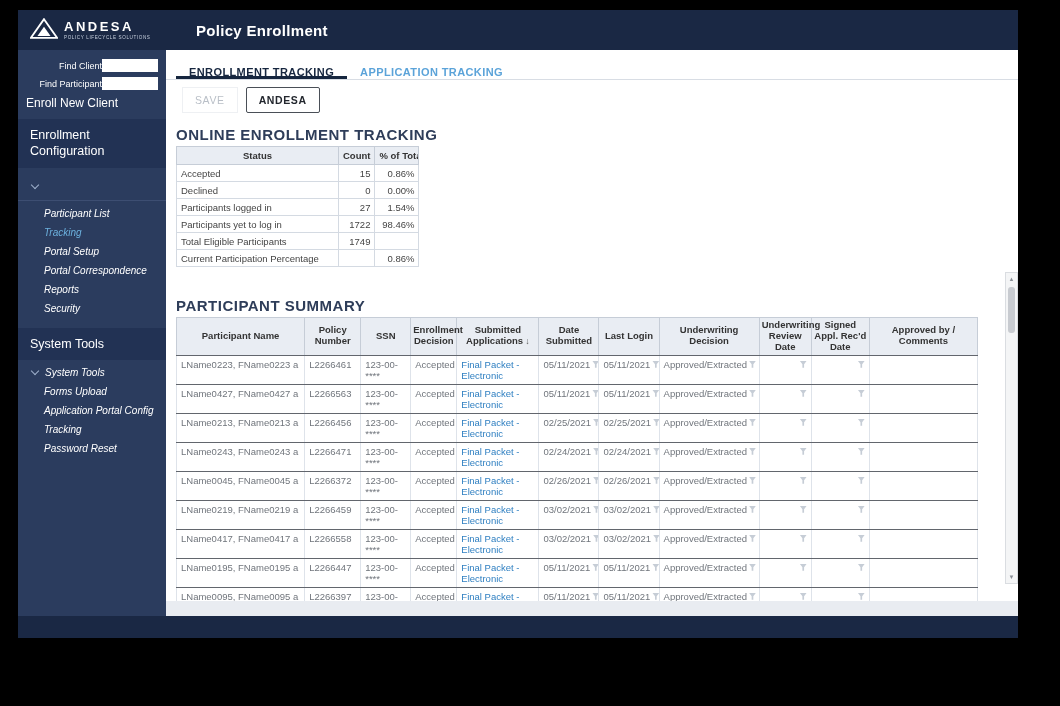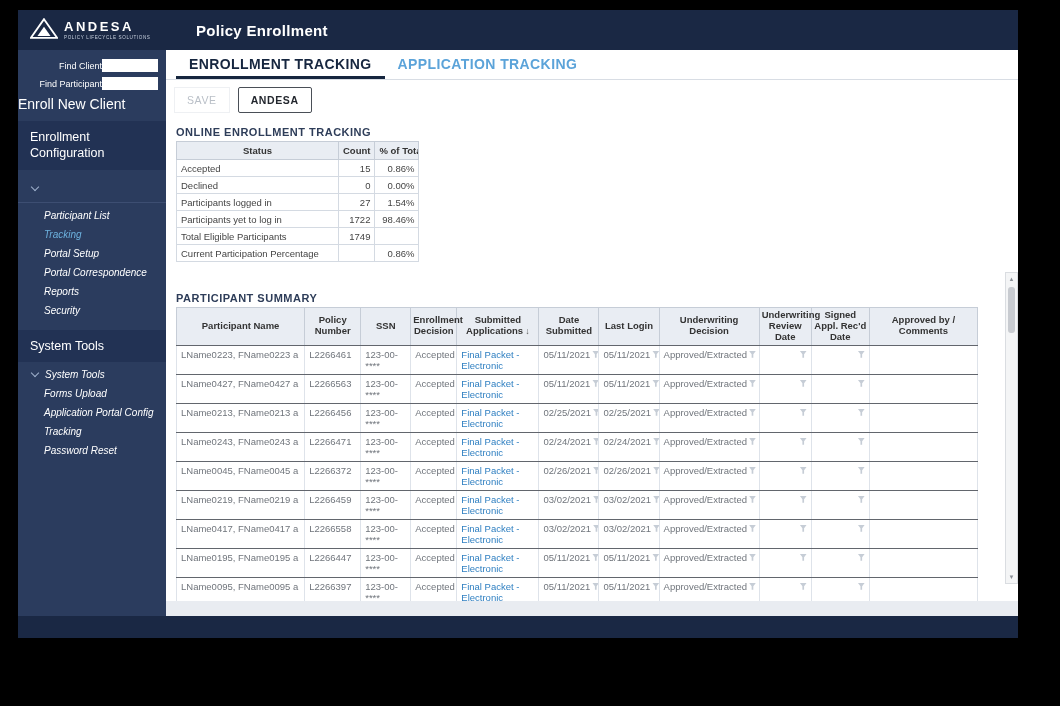--- a/index.html
+++ b/index.html
@@ -20,43 +20,43 @@
   .body { display:flex; flex:1 1 auto; min-height:0; }
   .sidebar { width:148px; background:#2b3c5e; color:#fff; flex:0 0 148px; }
   .main { flex:1 1 auto; background:#fff; position:relative; overflow:hidden; }
   .footer { height:22px; background:#1a2844; flex:0 0 22px; }
 
   
   .side-search { padding:9px 8px 0 8px; }
   .search-row { display:flex; justify-content:flex-end; align-items:center; margin-bottom:5px; }
   .search-row label { font-size:9px; color:#fff; }
   .search-row input { width:56px; height:13px; border:none; background:#fff; font-size:9px; padding:0 2px; }
-  .enroll-link { display:block; font-size:14px; color:#fff; padding:1px 8px 9px 0; cursor:pointer; }
+  .enroll-link { display:block; font-size:12px; color:#fff; padding:1px 8px 9px 8px; cursor:pointer; }
   .section-head { background:#223254; padding:8px 12px; font-size:12.5px; line-height:1.3; cursor:pointer; }
   .chevron-row { padding:8px 0 6px 14px; border-bottom:1px solid #3d4e72; cursor:pointer; }
   .chev { display:inline-block; width:6px; height:6px; border-left:1.6px solid #9fb0cc;
           border-bottom:1.6px solid #9fb0cc; transform:rotate(-45deg); margin-bottom:2px; }
   .nav-list { padding:3px 0 6px 0;font-style:italic; }
   .nav-item { font-size:10px; color:#fff; padding:4px 6px 4px 26px; cursor:pointer; display:flex; align-items:center; gap:7px; }
   .nav-item.active span.lbl { color:#6cb1de; }
   .nav-item.with-chev { padding-left:14px; }
   .tools-block { margin-top:4px; }
 
   
   .tabs { height:30px; border-bottom:1px solid #d8dde4; display:flex; padding-left:10px; }
-  .tab { font-size:14px; font-weight:bold; letter-spacing:0.4px; padding:0 13px; line-height:28px; cursor:pointer; }
+  .tab { font-size:11px; font-weight:bold; letter-spacing:0.4px; padding:8px 13px; line-height:28px; cursor:pointer; }
   .tab.active { color:#16263f; border-bottom:3px solid #16263f; }
   .tab.inactive { color:#5ba3d9; }
-  .btn-row { padding:7px 0 7px 8px; display:flex; gap:8px; align-items:center; }
+  .btn-row { padding:7px 0 7px 16px; display:flex; gap:8px; align-items:center; }
   .btn { font-size:10.5px; letter-spacing:0.6px; padding:6px 12px; background:#fff; cursor:pointer;
          font-family:"Liberation Sans", sans-serif; }
   .btn.save { color:#b9bfc7; border:1px solid #eef0f3; }
   .btn.return { color:#23272e; border:1px solid #4a4f57; border-radius:2px; font-weight:bold; }
 
-  .section-title { font-size:11px; font-weight:bold; color:#2e3d59; letter-spacing:0.5px; margin:6px 0 3px 10px; }
+  .section-title { font-size:15px; font-weight:bold; color:#2e3d59; letter-spacing:0.5px; margin:6px 0 3px 10px; }
 
   
   .ot-table { border-collapse:collapse; margin-left:10px; font-size:9.5px; color:#444; }
   .ot-table th { background:#e9edf3; border:1px solid #c6cdd7; font-weight:bold; color:#333;
                  padding:3px 4px; text-align:center; }
   .ot-table th:nth-child(1){ width:162px; }
   .ot-table th:nth-child(2){ width:36px; }
   .ot-table th:nth-child(3){ width:44px; max-width:44px; overflow:hidden; white-space:nowrap; text-align:left; }
   .ot-table td { border:1px solid #d4dae2; padding:2.5px 4px; }
   .ot-table td:nth-child(2), .ot-table td:nth-child(3){ text-align:right; }

